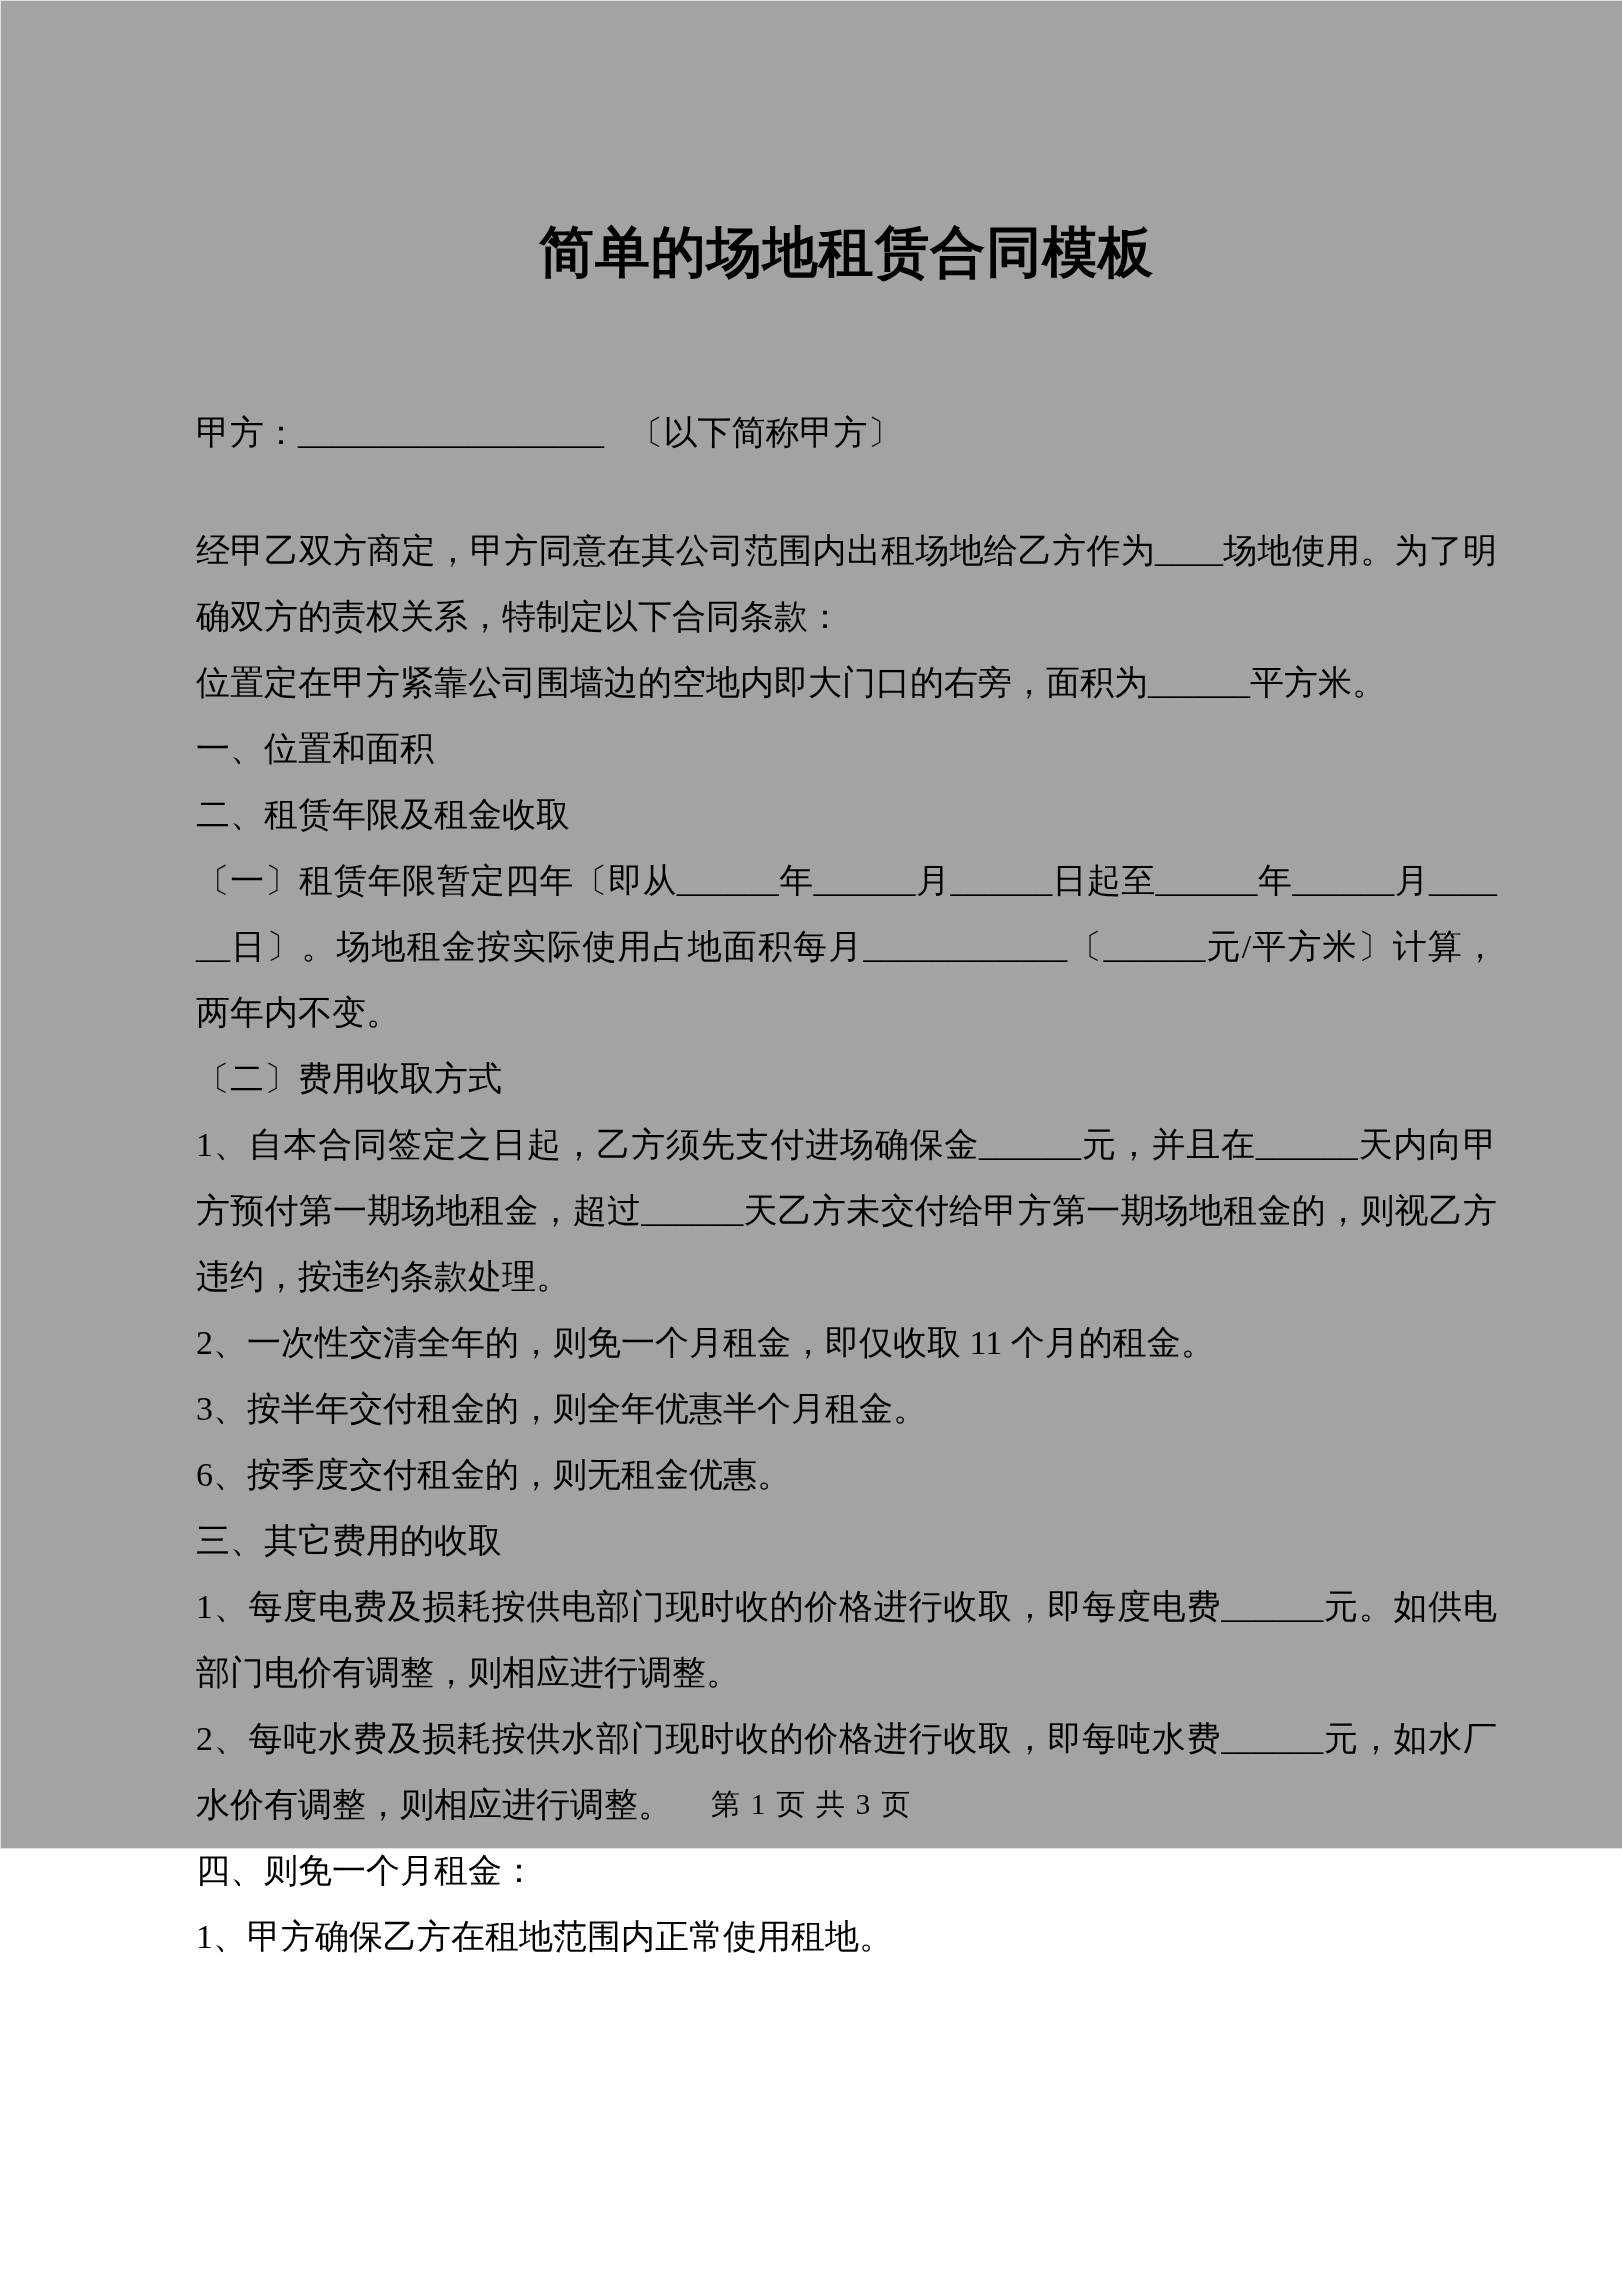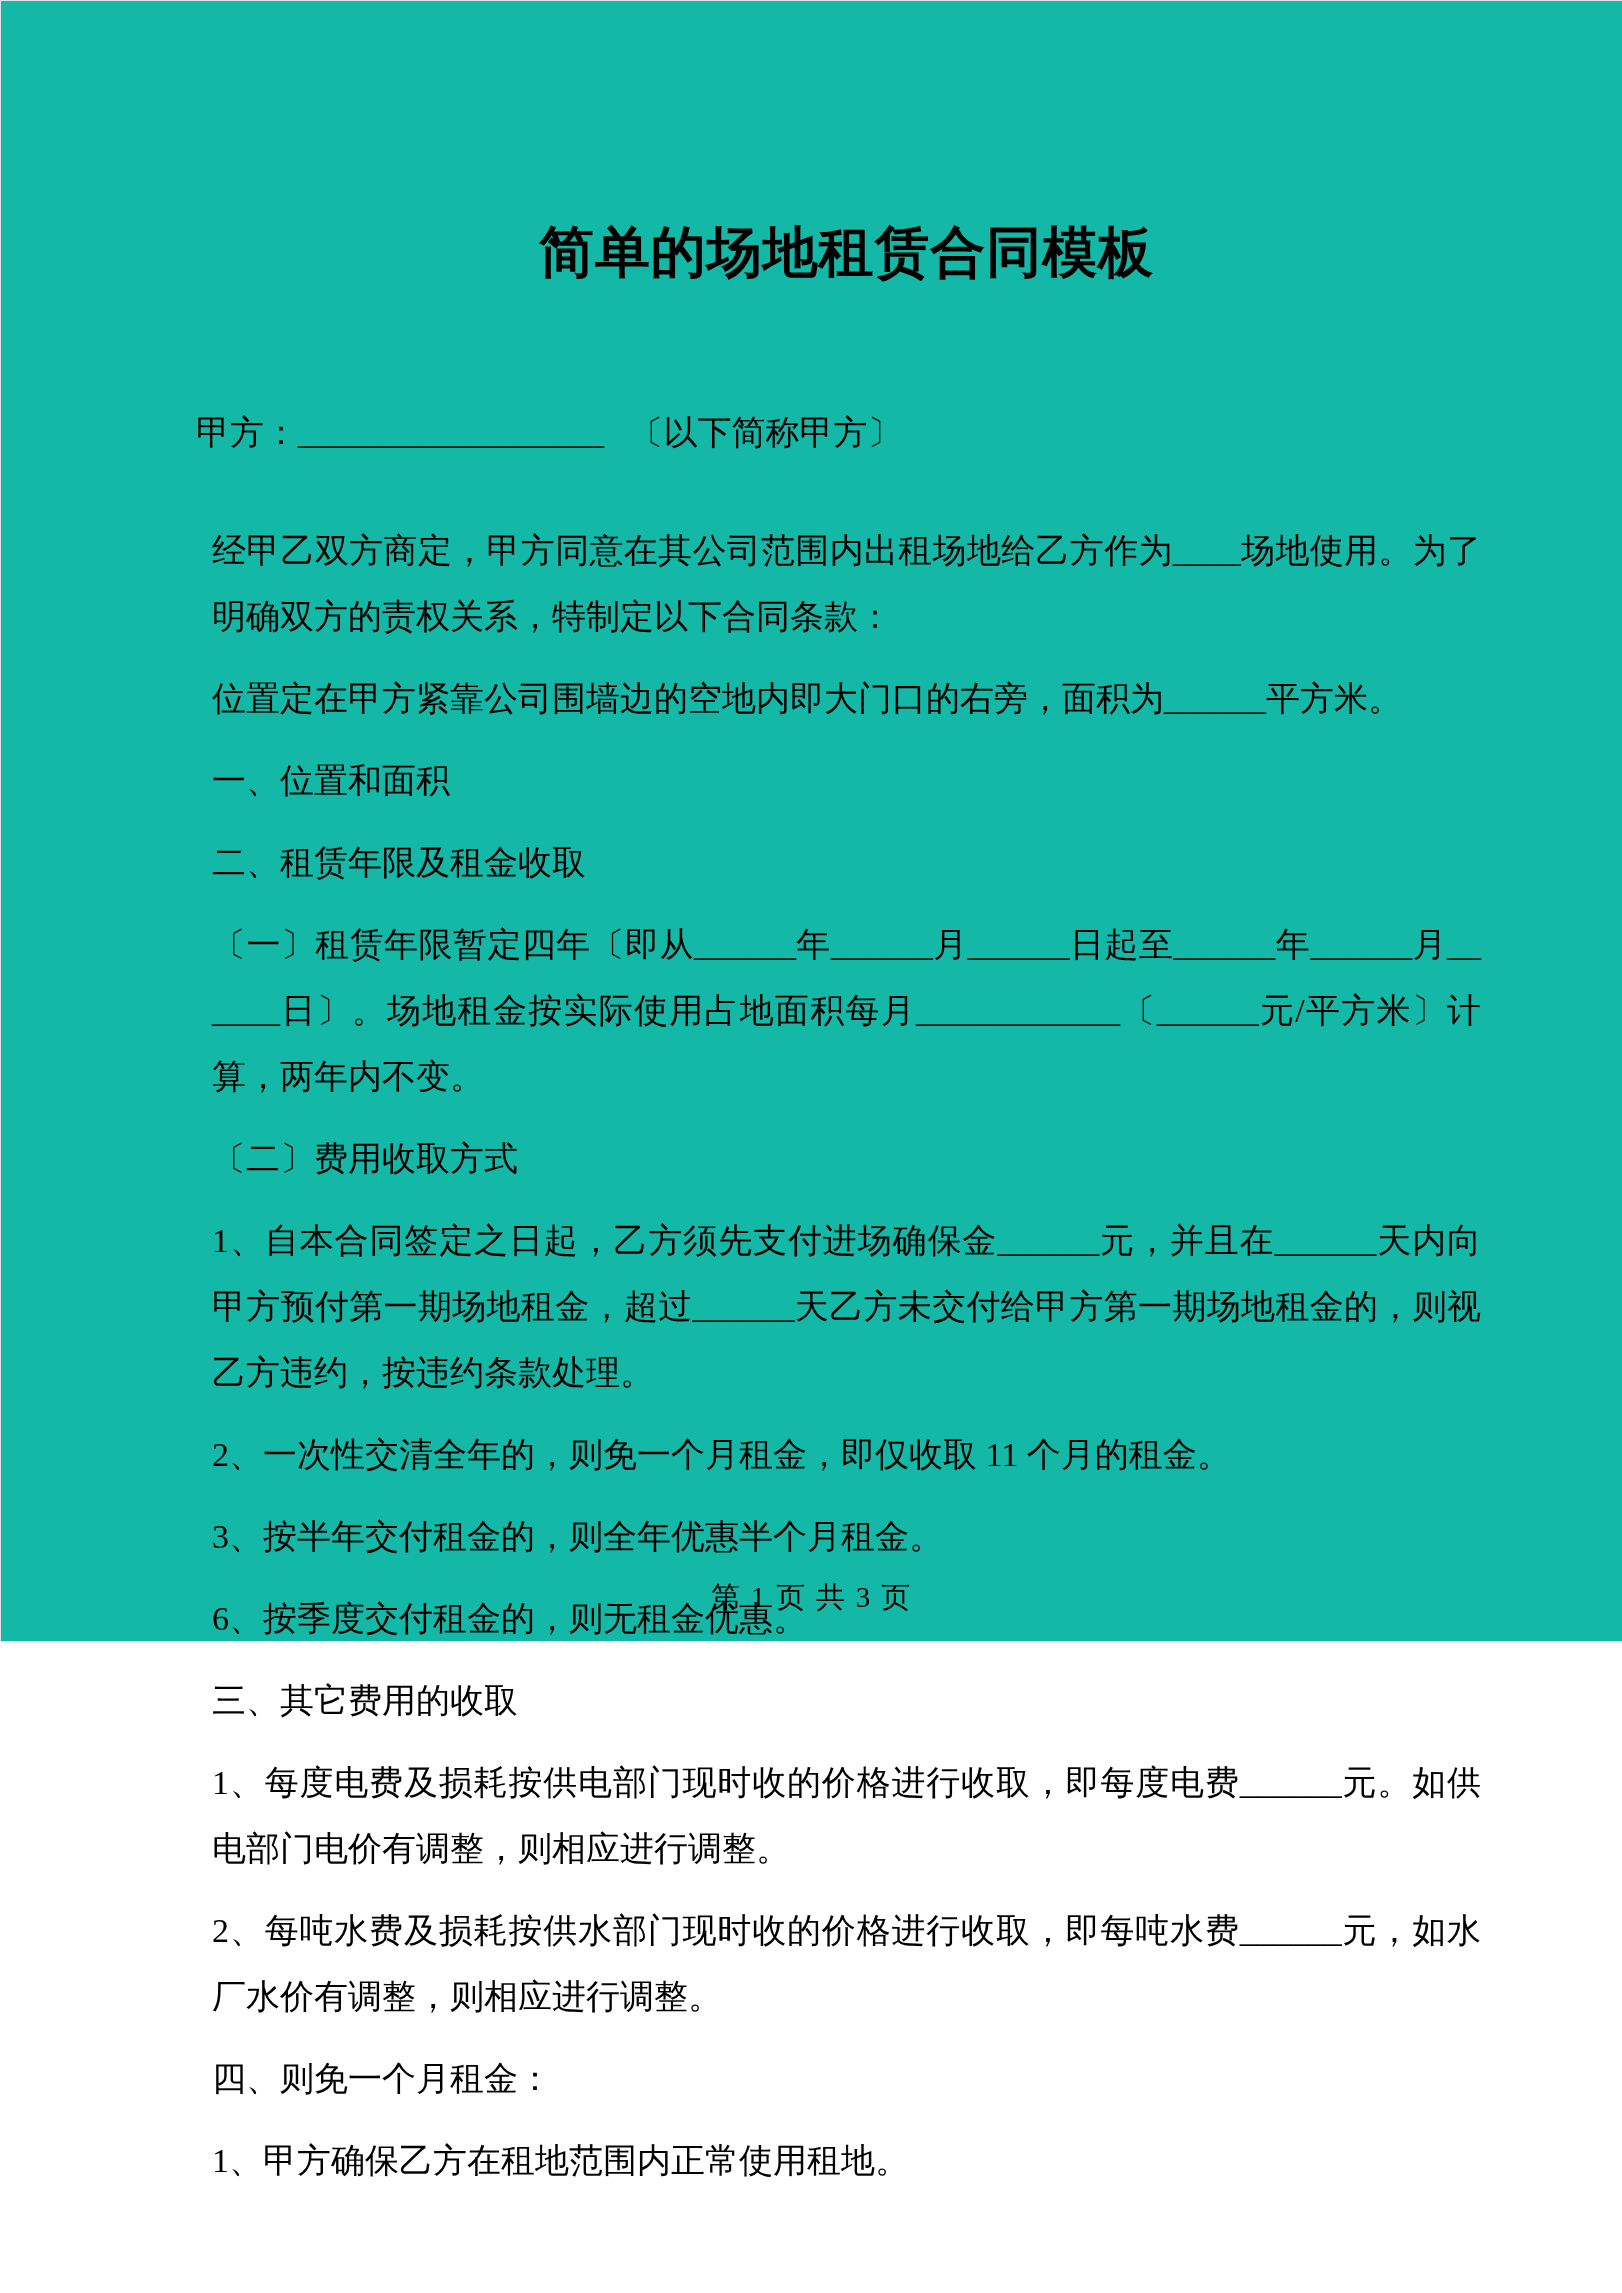--- a/index.html
+++ b/index.html
@@ -10,25 +10,25 @@
   }
   body {
     width: 1623px;
     height: 2294px;
     position: relative;
     font-family: "Liberation Serif", "DejaVu Serif", serif;
     color: #000000;
   }
   .page {
     width: 1623px;
-    height: 1642px;
+    height: 1849px;
     border: 0.9px solid #e2e2e2;
     padding: 220px 125px 0 195px;
     position: relative;
-    background: #14b8a6;
+    background: #a3a3a3;
   }
   .title {
     margin: 0 0 113px 0;
     text-align: center;
     font-size: 55px;
     line-height: 64px;
     font-weight: bold;
     letter-spacing: 0.9px;
   }
   .parties {
@@ -43,21 +43,21 @@
   .party .blank {
     letter-spacing: 0px;
   }
   .party .note {
     margin-left: 25.5px;
   }
   .body-text {
     margin-top: 51px;
   }
   .body-text p {
-    margin: 16px;
+    margin: 0;
     font-size: 34px;
     line-height: 66px;
     text-align: justify;
     word-break: break-all;
   }
   .footer {
     position: absolute;
     bottom: 23px;
     left: 0;
     width: 100%;

